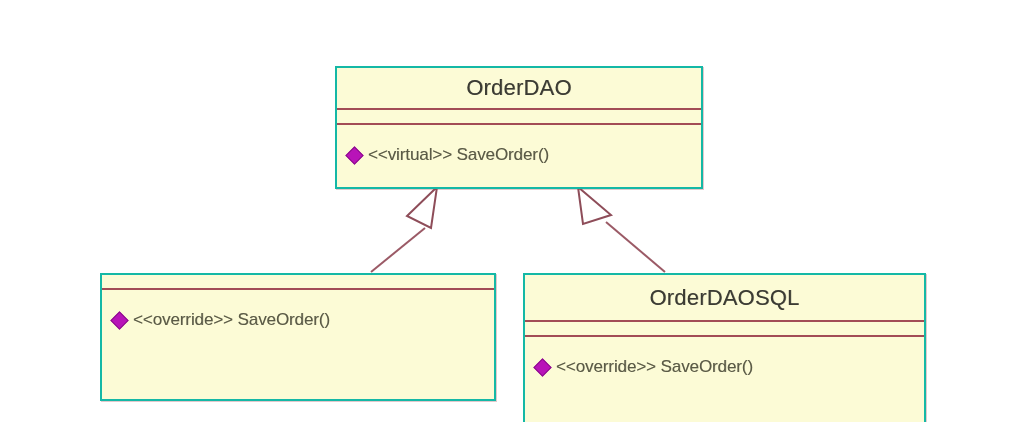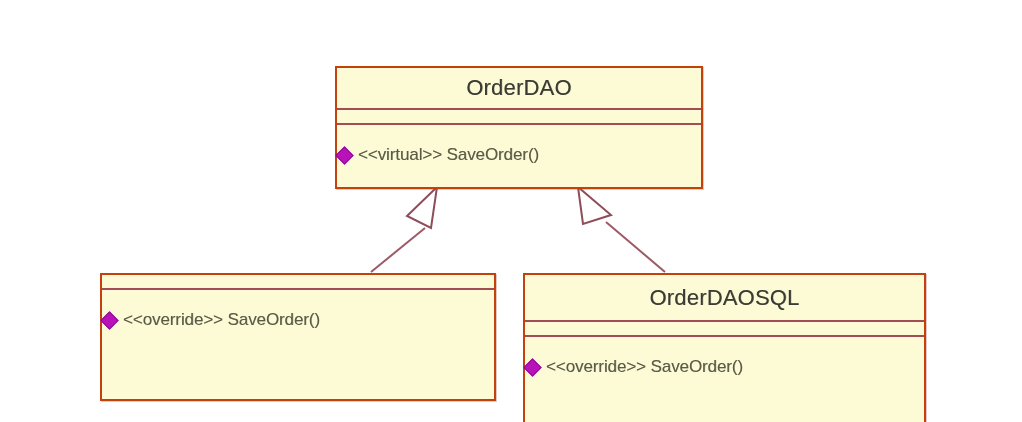--- a/index.html
+++ b/index.html
@@ -15,21 +15,21 @@
     width: 1022px;
     height: 422px;
     background: #ffffff;
     overflow: hidden;
   }
   
   .uml-class {
     position: absolute;
     box-sizing: border-box;
     background: #fcfbd6;
-    border: 2px solid #c2410c;
+    border: 2px solid #14b8a6;
     box-shadow: 1px 1px 0 rgba(160,76,86,0.30);
     z-index: 5;
   }
   .uml-name-compartment {
     box-sizing: border-box;
     border-bottom: 2px solid #a24c56;
     display: flex;
     align-items: center;
     justify-content: center;
     background: #fcfbd6;
@@ -47,20 +47,21 @@
     box-sizing: border-box;
     height: 15px;
     border-bottom: 2px solid #a24c56;
     background: #fcfbd6;
   }
   .uml-ops-compartment {
     box-sizing: border-box;
     display: flex;
     align-items: center;
     background: #fcfbd6;
+    padding-left: 10px;
   }
   .uml-operation {
     display: flex;
     align-items: center;
     white-space: nowrap;
   }
   .op-marker {
     width: 11px;
     height: 11px;
     background: #b813b8;

